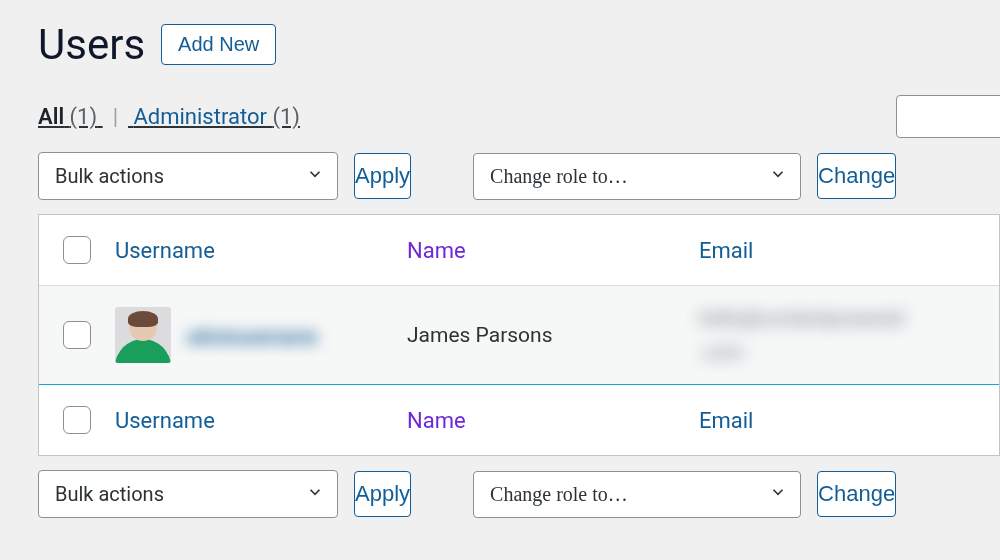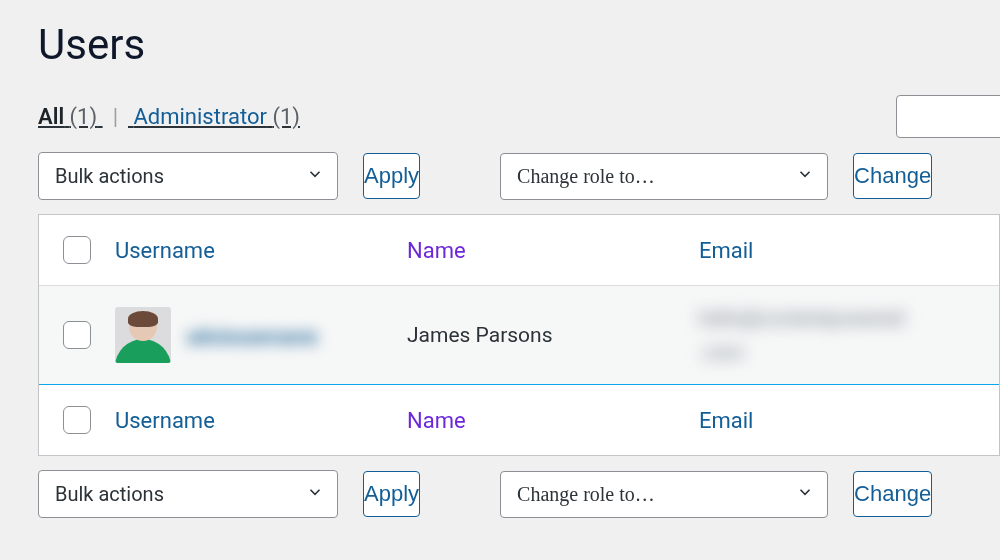--- a/index.html
+++ b/index.html
@@ -59,21 +59,21 @@
       border-radius: 4px;
       padding: 10px 12px;
       width: 110px;
       font-size: 18px;
       margin-right: -6px;
     }
 
     .actions-bar {
       display: flex;
       align-items: center;
-      gap: 25px;
+      gap: 16px;
       margin-bottom: 14px;
     }
     .select-wrap {
       position: relative;
       display: inline-block;
     }
     .select {
       background: #fff;
       border: 1.5px solid #8c8f94;
       border-radius: 4px;
@@ -170,20 +170,21 @@
     .blur.muted { color: #6b7886; filter: blur(8px); font-weight: 400; }
     .name-cell { font-size: 21px; }
     .email-cell { font-size: 20px; line-height: 1.7; padding-right: 18px; }
     .actions-bar.bottom { margin-top: 14px; margin-bottom: 0; }
   </style>
 </head>
 <body>
 
 <div class="header-row">
   <h1 class="page-title">Users</h1>
+  <button class="btn-outline">Add New</button>
 </div>
 
 <div class="filters-row">
   <div class="subsubsub">
     <span class="all-label">All</span>
     <span class="count">(1)</span>
     <span class="sep">|</span>
     <a href="#">Administrator</a>
     <span class="count">(1)</span>
   </div>

